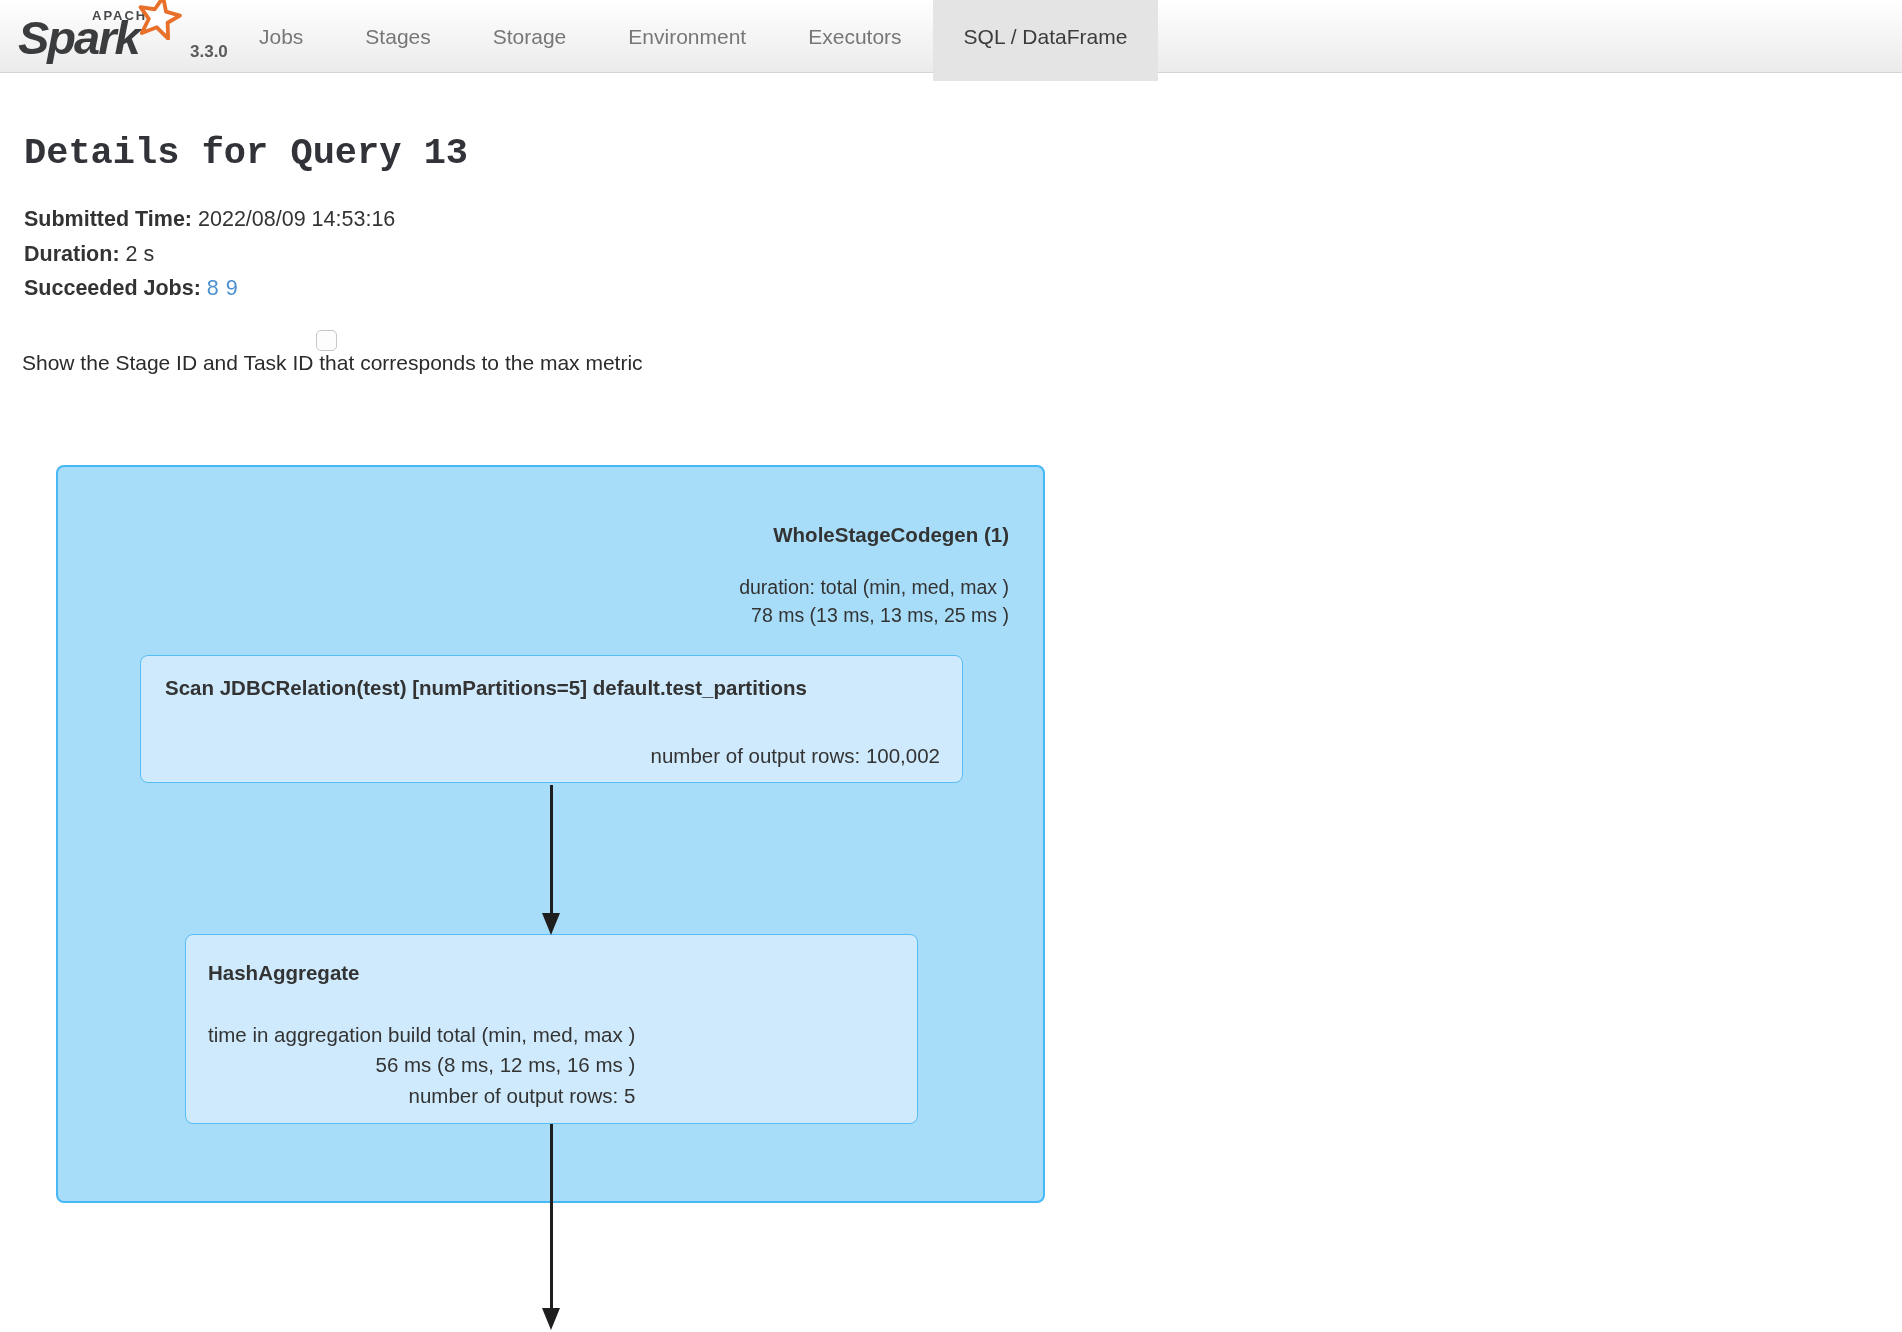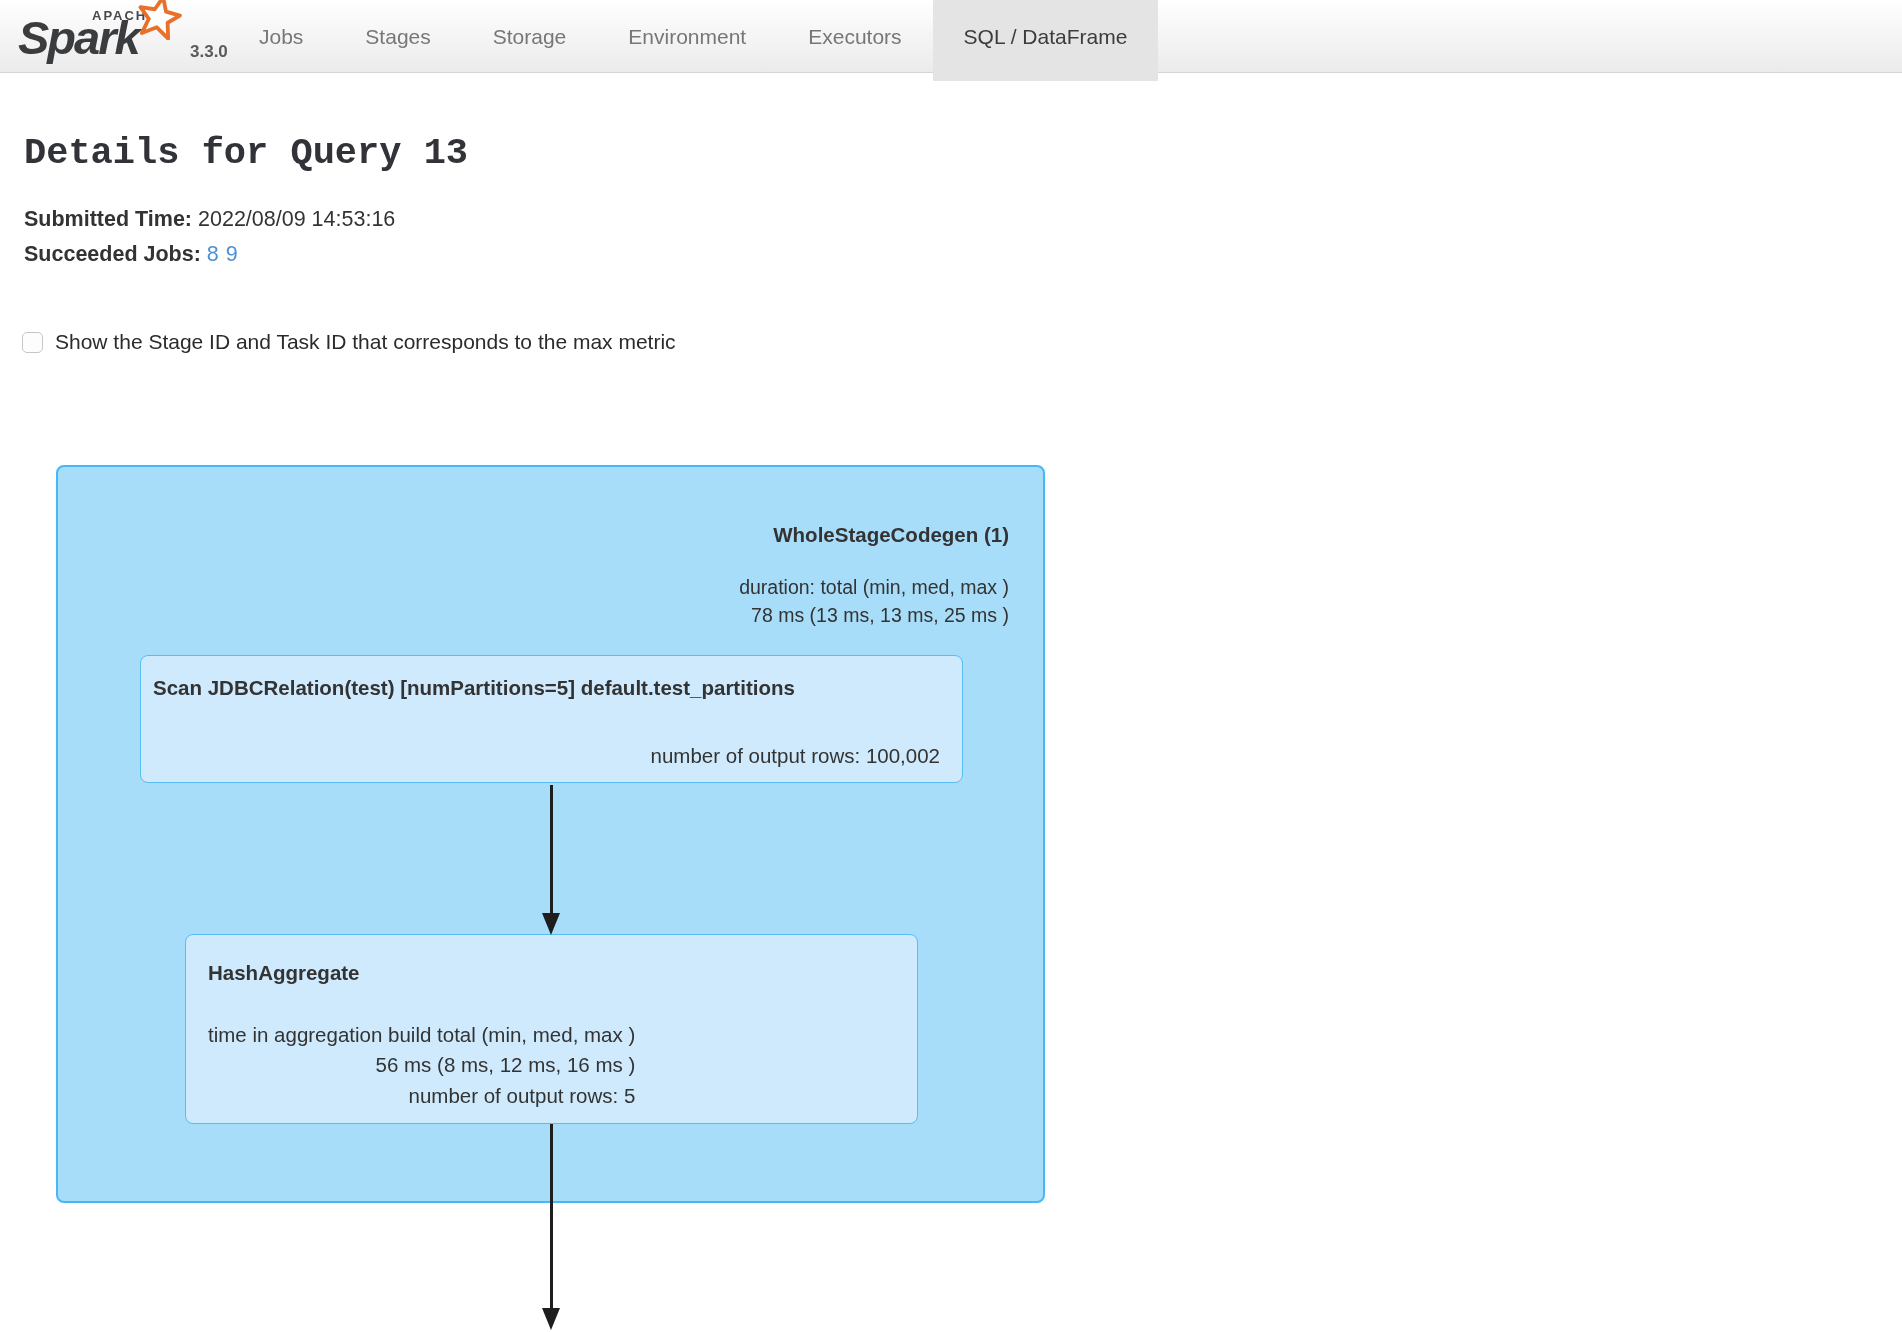--- a/index.html
+++ b/index.html
@@ -34,37 +34,37 @@
   .logo-version{position:absolute; left:172px; top:40px; font-size:17px; font-weight:bold; color:#5a5a5a;}
 
   
   .page-title{position:absolute; left:24px; top:132px; font-size:37px; font-weight:bold; color:#313338;font-family:Liberation Mono, monospace;}
   .meta{position:absolute; left:24px; top:202px; font-size:21.5px; line-height:34.5px;}
   .meta b{font-weight:bold;}
   .meta a{color:var(--link-blue); text-decoration:none; cursor:pointer;}
   .meta a + a{margin-left:7px;}
 
   
-  .check-row{position:absolute; left:22px; top:330px; display:flex; align-items:center;}
+  .check-row{position:absolute; left:22px; top:330px; display:flex; align-items:center;flex-direction:column;}
   .check-row input[type="checkbox"]{appearance:none; -webkit-appearance:none;
       width:21px; height:21px; border:1.5px solid #c6c6c6; border-radius:5px;
       background:#fdfdfd; margin:0 12px 0 0; cursor:pointer;}
   .check-label{font-size:21px; color:#2b2b2b;}
 
   
   .dag{position:absolute; left:0; top:0; width:1902px; height:1332px; pointer-events:none;}
   .cluster{position:absolute; left:56px; top:465px; width:989px; height:738px;
            background:var(--cluster-fill); border:2px solid var(--cluster-stroke); border-radius:8px;}
   .cluster-header{position:absolute; top:56px; right:34px; text-align:right; color:#333;}
   .cluster-title{font-size:20.5px; font-weight:bold; margin-bottom:26px;}
   .cluster-metric{font-size:19.5px; line-height:28px;}
 
   .node{position:absolute; background:var(--node-fill); border:1.5px solid var(--node-stroke);
         border-radius:8px; color:#333;}
-  .node-scan{left:140px; top:655px; width:823px; height:128px; padding:20px 22px 11px 12px;
+  .node-scan{left:140px; top:655px; width:823px; height:128px; padding:20px 22px 11px 24px;
              display:flex; flex-direction:column; justify-content:space-between;}
   .node-hash{left:185px; top:934px; width:733px; height:190px; padding:26px 22px 20px 22px;}
   .node-title{font-size:20.5px; font-weight:bold; white-space:nowrap;}
   .node-metric{font-size:20.5px; line-height:30.5px;text-align:right;}
   .node-hash .metrics{position:absolute; left:22px; bottom:12px;}
 
   .arrow-line{position:absolute; width:3px; background:var(--arrow);}
   .arrow-head{position:absolute; width:0; height:0;
               border-left:9px solid transparent; border-right:9px solid transparent;
               border-top:22px solid var(--arrow);}
@@ -92,20 +92,24 @@
       <div class="nav-item active">SQL / DataFrame</div>
     </div>
   </div>
 
   <h2 class="page-title">Details for Query 13</h2>
 
   <div class="meta">
     <div>
       <b>Submitted Time:</b>
       <span>2022/08/09 14:53:16</span>
+    </div>
+    <div>
+      <b>Duration:</b>
+      <span>2 s</span>
     </div>
     <div>
       <b>Succeeded Jobs:</b>
       <a>8</a><a>9</a>
     </div>
   </div>
 
   <div class="check-row">
     <input type="checkbox" style="">
     <span class="check-label">Show the Stage ID and Task ID that corresponds to the max metric</span>

